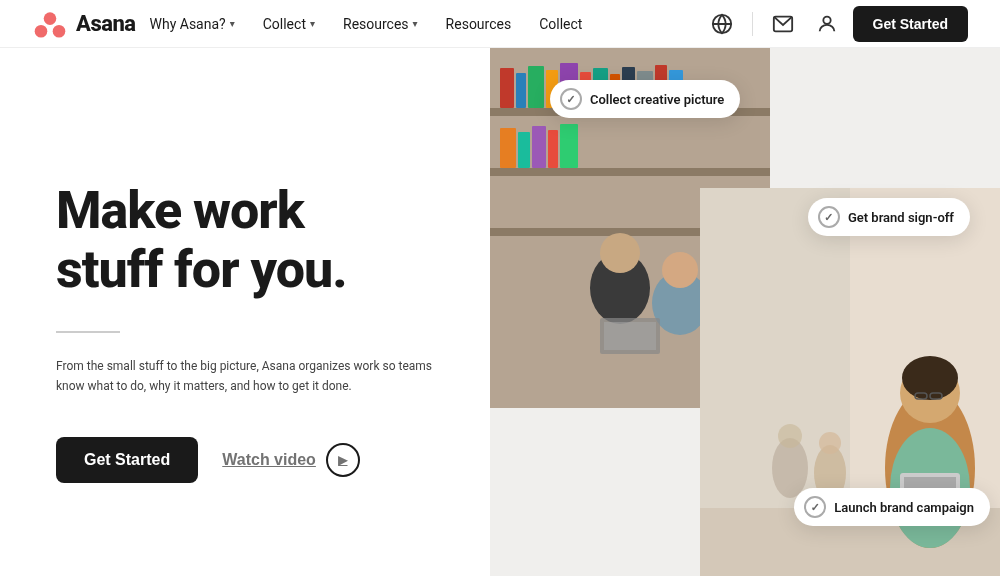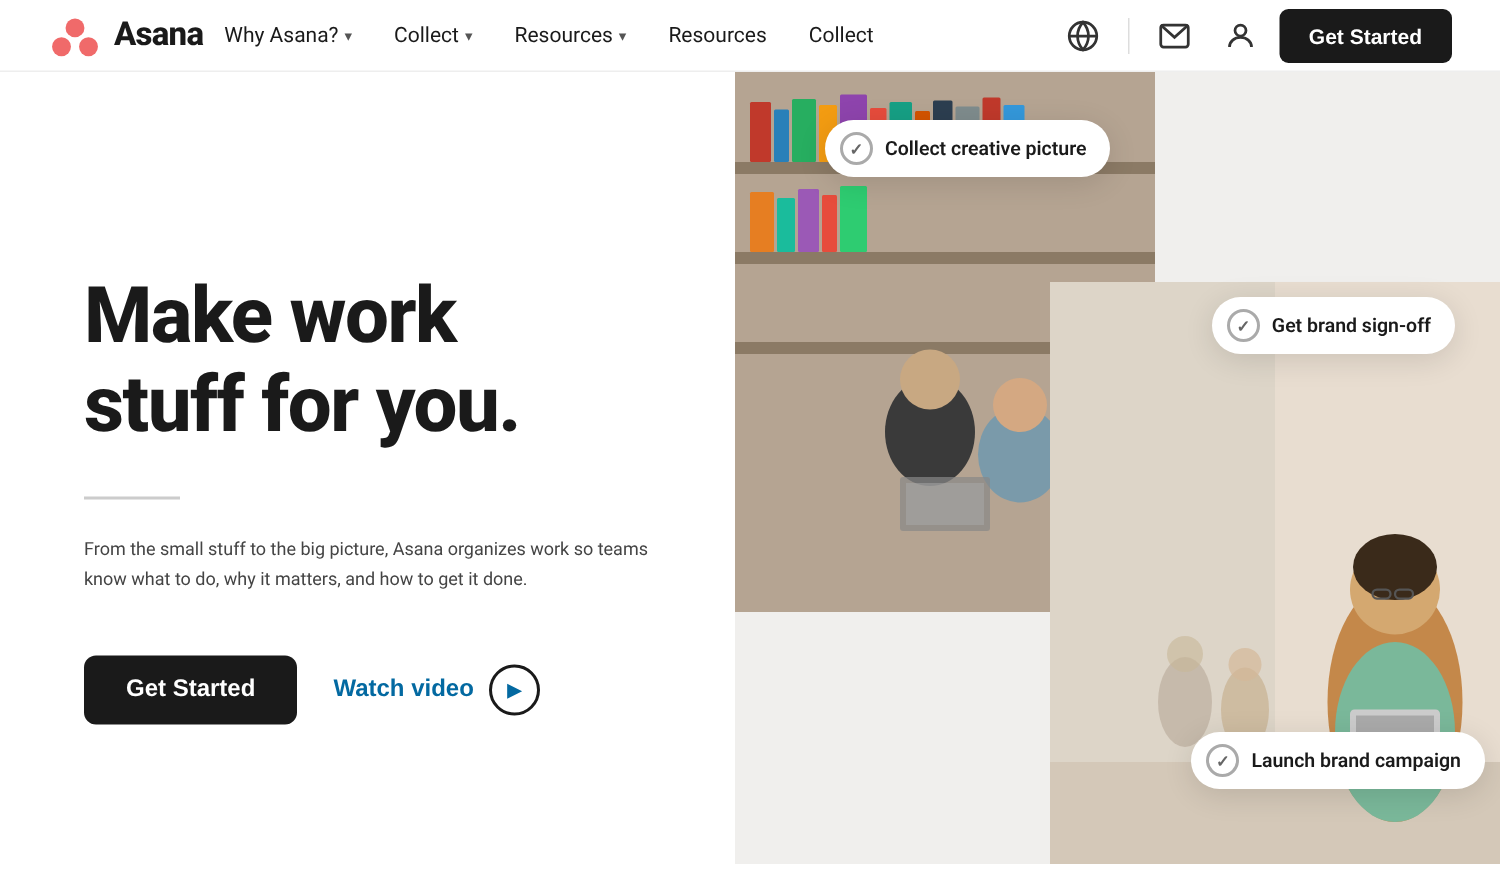--- a/index.html
+++ b/index.html
@@ -55,21 +55,21 @@
       max-width: 380px;
     }
     .hero-actions { display: flex; align-items: center; gap: 24px; }
     .btn-hero-start {
       background: #1a1a1a; color: #fff; border: none; border-radius: 8px;
       padding: 14px 28px; font-size: 16px; font-weight: 700; cursor: pointer;
     }
     .btn-watch-video {
       display: flex; align-items: center; gap: 10px;
       background: none; border: none; font-size: 16px; font-weight: 600;
-      color: #0369a1; cursor: pointer;
+      color: #737373; cursor: pointer; text-decoration: underline;
     }
     .play-circle {
       width: 34px; height: 34px; border-radius: 50%; border: 2px solid #1a1a1a;
       display: flex; align-items: center; justify-content: center;
       font-size: 12px;
     }
 
     
     .hero-right {
       flex: 1; background: #f0efed; position: relative; overflow: hidden;

